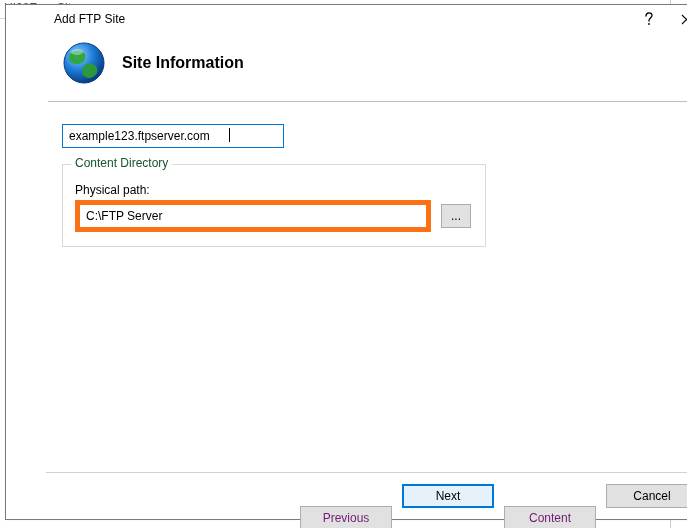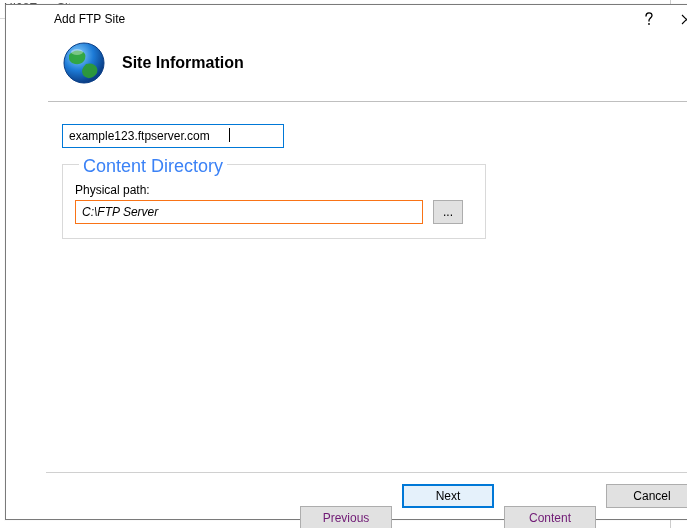--- a/index.html
+++ b/index.html
@@ -128,38 +128,37 @@
   .text-input {
     border: 1px solid #0078d7;
     padding: 3px 6px;
     width: 208px;
     height: 16px;
     font-family: inherit;
     font-size: 12px;
     outline: none;
   }
   .text-input.flat {
-    border: 1px solid #f97316;
-    font-style: italic;
+    border: 5px solid #f97316;
   }
   .group {
     border: 1px solid #d9d9d9;
     margin-top: 16px;
     padding: 18px 12px 14px 12px;
     position: relative;
     width: 398px;
   }
   .group-legend {
     position: absolute;
     top: -9px;
-    left: 16px;
+    left: 8px;
     background: #fff;
     padding: 0 4px;
-    font-size: 18px;
-    color: #3b82f6;
+    font-size: 12px;
+    color: #14532d;
   }
   .path-row {
     display: flex;
     align-items: center;
     gap: 10px;
     margin-top: 3px;
   }
   .path-input {
     width: 334px;
   }

